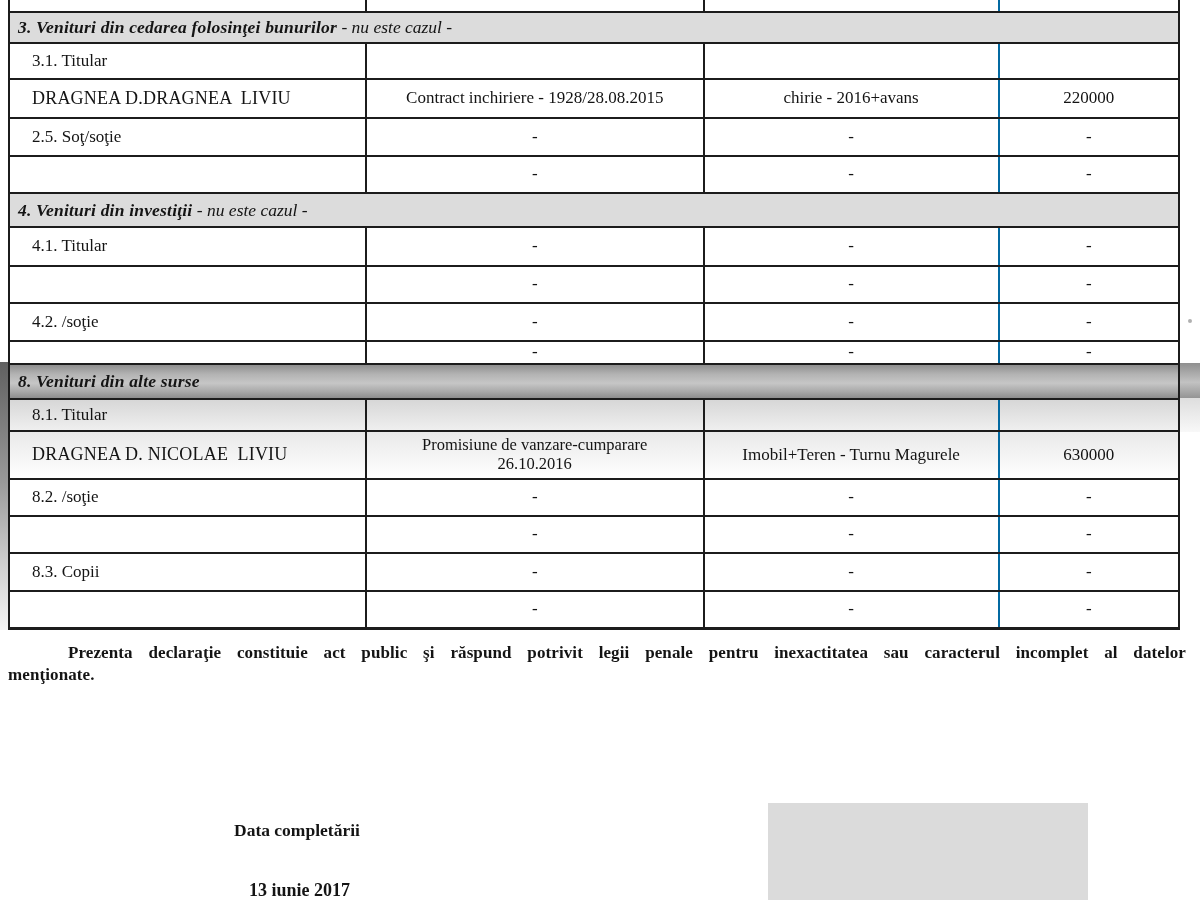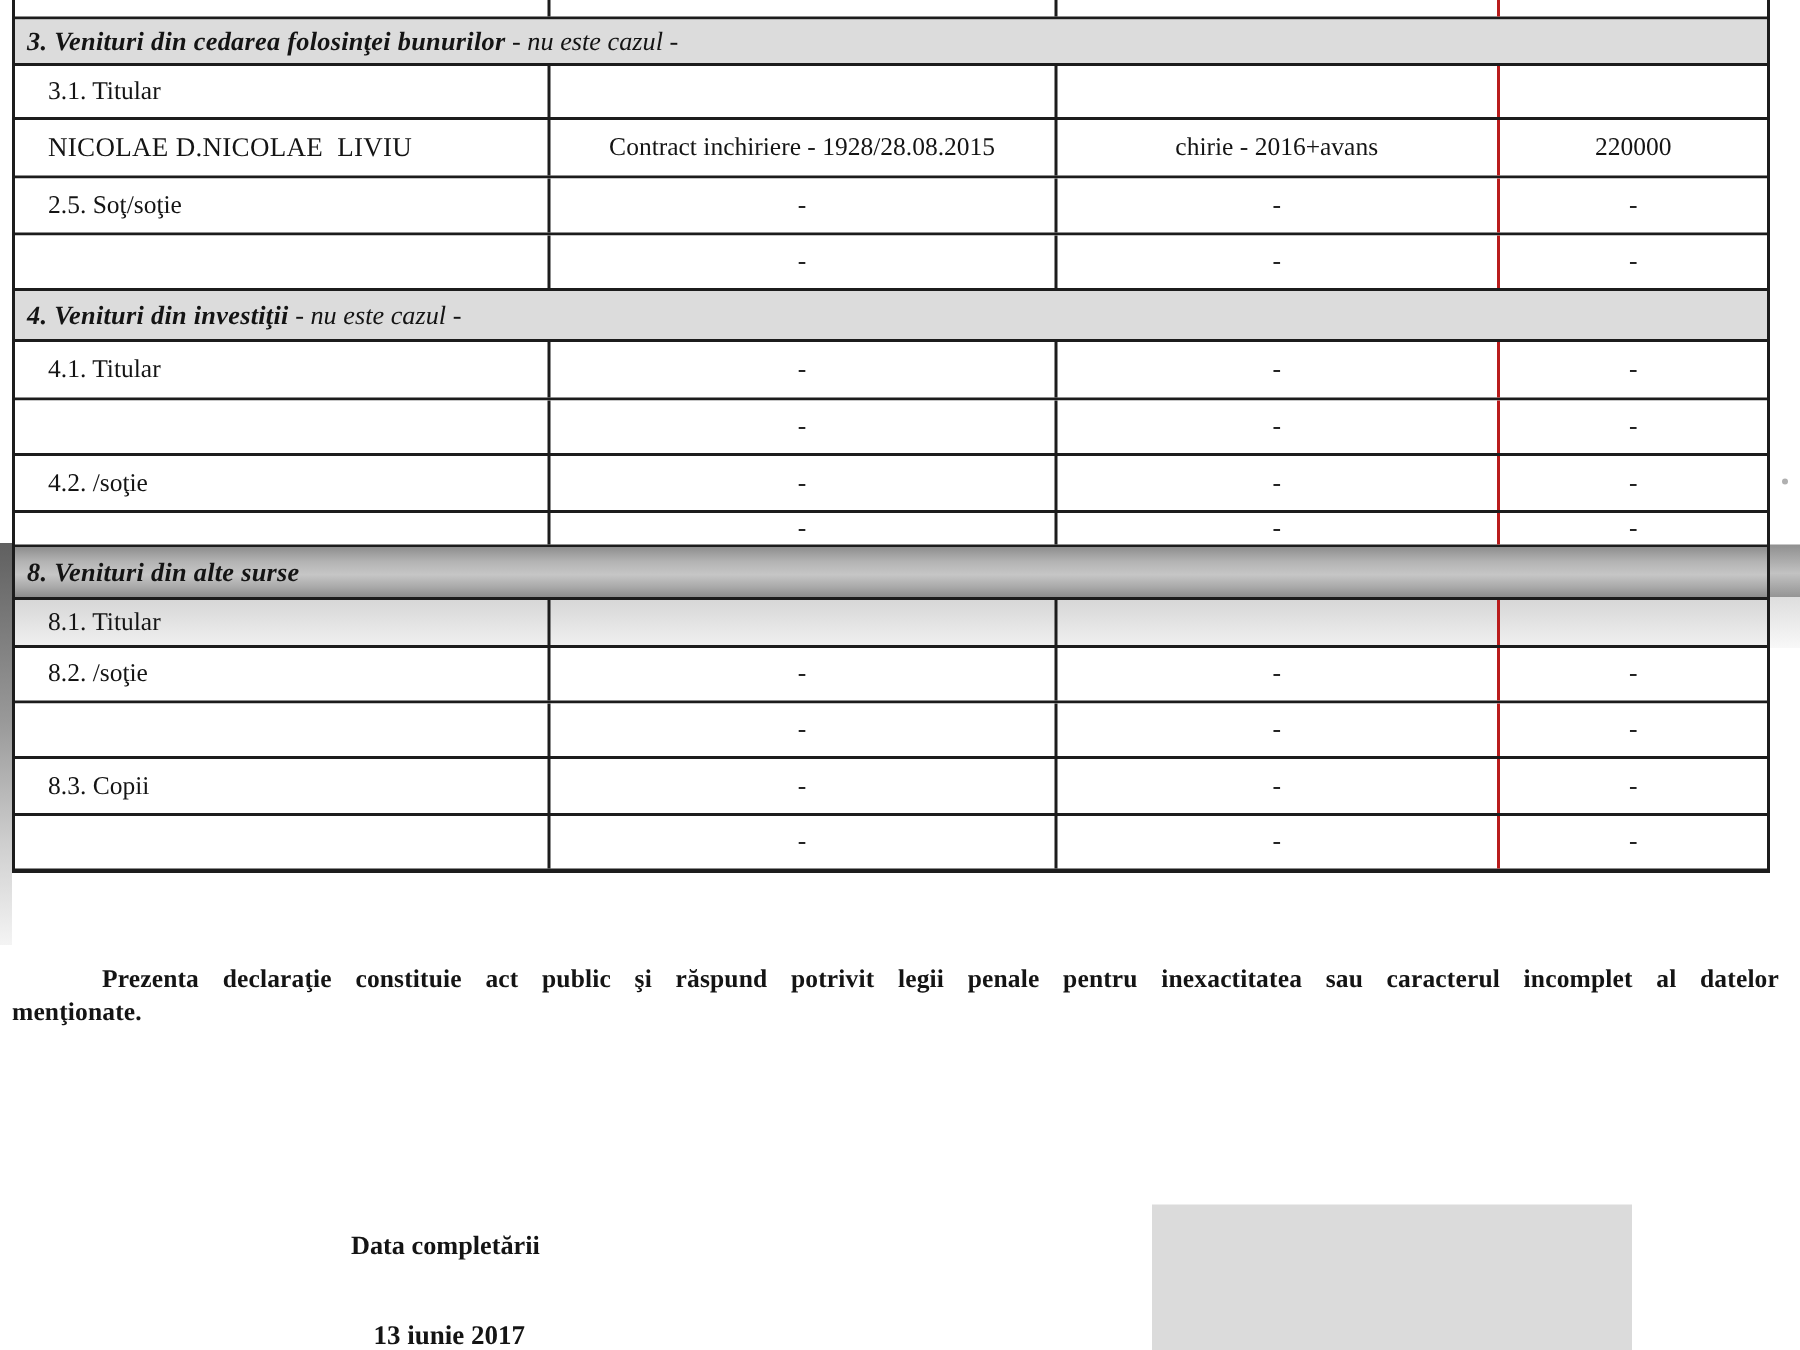--- a/index.html
+++ b/index.html
@@ -8,21 +8,21 @@
 
   
   #tbl{position:absolute;left:8px;top:0;width:1172px;box-sizing:border-box;
        border-left:2px solid #1c1c1c;border-right:2px solid #1c1c1c;}
   .row{display:flex;box-sizing:border-box;border-bottom:2px solid #1c1c1c;background:#fff;}
   .row.thick{border-bottom-width:3px;}
   .cell{box-sizing:border-box;display:flex;align-items:center;font-size:17px;line-height:1.18;
         white-space:pre-wrap;overflow:hidden;}
   .c1{width:358px;border-right:2px solid #1c1c1c;padding-left:22px;justify-content:flex-start;}
   .c2{width:339px;border-right:2px solid #1c1c1c;justify-content:center;text-align:center;font-family:Liberation Serif, serif;}
-  .c3{width:296px;border-right:2px solid #b91c1c;justify-content:center;text-align:center;}
+  .c3{width:296px;border-right:2px solid #0369a1;justify-content:center;text-align:center;}
   .c4{width:179px;justify-content:center;text-align:center;}
   .name{font-size:18px;letter-spacing:.2px;}
   .small2{font-size:16.5px;line-height:1.15;}
 
   
   .sec{display:flex;align-items:center;box-sizing:border-box;border-bottom:2px solid #1c1c1c;
        background:#dcdcdc;padding-left:8px;font-size:17.5px;}
   .sec .sec-name{font-style:italic;font-weight:700;letter-spacing:.2px;}
   .sec .sec-suffix{font-weight:400;white-space:pre;font-style:italic;}
   .sec-dark{background:linear-gradient(180deg,#8f8f8f 0%,#b3b3b3 28%,#c6c6c6 55%,#a9a9a9 80%,#8d8d8d 100%);}
@@ -67,21 +67,21 @@
     </div>
 
     <div class="row" style="height:36px">
       <div class="cell c1">3.1. Titular</div>
       <div class="cell c2"></div>
       <div class="cell c3"></div>
       <div class="cell c4"></div>
     </div>
 
     <div class="row" style="height:39px">
-      <div class="cell c1 name">NICOLAE D.NICOLAE  LIVIU</div>
+      <div class="cell c1 name">DRAGNEA D.DRAGNEA  LIVIU</div>
       <div class="cell c2">Contract inchiriere - 1928/28.08.2015</div>
       <div class="cell c3">chirie - 2016+avans</div>
       <div class="cell c4">220000</div>
     </div>
 
     <div class="row" style="height:38px">
       <div class="cell c1">2.5. Soţ/soţie</div>
       <div class="cell c2">-</div>
       <div class="cell c3">-</div>
       <div class="cell c4">-</div>
@@ -132,20 +132,27 @@
         <span class="sec-suffix"></span>
     </div>
 
     <div class="row tint1" style="height:32px">
       <div class="cell c1">8.1. Titular</div>
       <div class="cell c2"></div>
       <div class="cell c3"></div>
       <div class="cell c4"></div>
     </div>
 
+    <div class="row tint2" style="height:48px">
+      <div class="cell c1 name">DRAGNEA D. NICOLAE  LIVIU</div>
+      <div class="cell c2 small2">Promisiune de vanzare-cumparare
+26.10.2016</div>
+      <div class="cell c3">Imobil+Teren - Turnu Magurele</div>
+      <div class="cell c4">630000</div>
+    </div>
 
     <div class="row" style="height:37px">
       <div class="cell c1">8.2. /soţie</div>
       <div class="cell c2">-</div>
       <div class="cell c3">-</div>
       <div class="cell c4">-</div>
     </div>
 
     <div class="row" style="height:37px">
       <div class="cell c1"></div>

